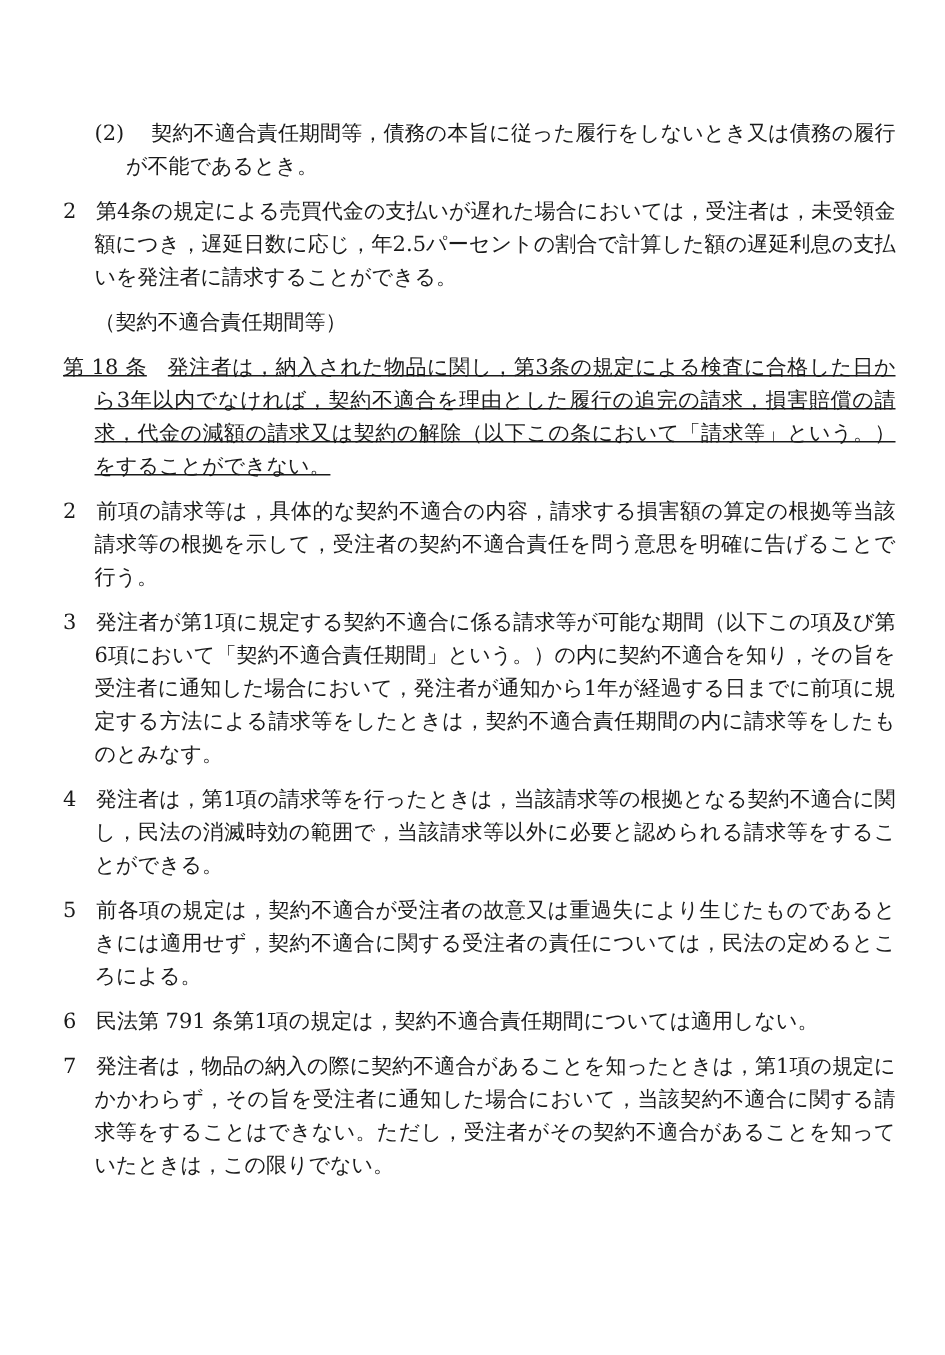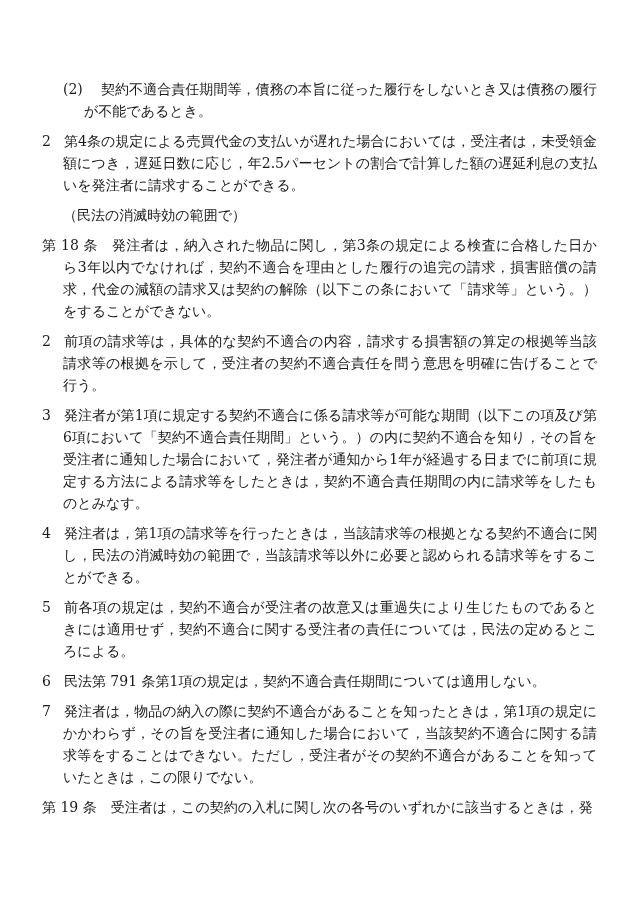--- a/index.html
+++ b/index.html
@@ -19,51 +19,50 @@
     overflow: hidden;
   }
   .block {
     margin: 0 0 8px 0;
     overflow-wrap: anywhere;
     line-break: strict;
   }
   
   .t-num  { padding-left: 21px; text-indent: -21px; }
   
-  .t-art  { padding-left: 21px; text-indent: -21px; }
+  .t-art  { padding-left: 21px; text-indent: -21px; text-decoration: underline; }
   
   .t-item { padding-left: 42px; text-indent: -21px; }
   
   .t-head { padding-left: 21px; }
   .t-num  .lbl { margin-right: 13px; }
   .t-art  .lbl { margin-right: 14px; }
   .t-item .lbl { margin-right: 18px; }
   .lbl { white-space: nowrap; }
 </style>
 </head>
 <body>
 
 <div class="page">
 
   <p class="block t-item"><span class="lbl">(2)</span><span>契約不適合責任期間等，債務の本旨に従った履行をしないとき又は債務の履行が不能であるとき。</span></p>
 
   <p class="block t-num"><span class="lbl">2</span><span>第4条の規定による売買代金の支払いが遅れた場合においては，受注者は，未受領金額につき，遅延日数に応じ，年2.5パーセントの割合で計算した額の遅延利息の支払いを発注者に請求することができる。</span></p>
 
-  <p class="block t-head"><span>（民法の消滅時効の範囲で）</span></p>
+  <p class="block t-head"><span>（契約不適合責任期間等）</span></p>
 
   <p class="block t-art"><span class="lbl">第 18 条</span><span>発注者は，納入された物品に関し，第3条の規定による検査に合格した日から3年以内でなければ，契約不適合を理由とした履行の追完の請求，損害賠償の請求，代金の減額の請求又は契約の解除（以下この条において「請求等」という。）をすることができない。</span></p>
 
   <p class="block t-num"><span class="lbl">2</span><span>前項の請求等は，具体的な契約不適合の内容，請求する損害額の算定の根拠等当該請求等の根拠を示して，受注者の契約不適合責任を問う意思を明確に告げることで行う。</span></p>
 
   <p class="block t-num"><span class="lbl">3</span><span>発注者が第1項に規定する契約不適合に係る請求等が可能な期間（以下この項及び第6項において「契約不適合責任期間」という。）の内に契約不適合を知り，その旨を受注者に通知した場合において，発注者が通知から1年が経過する日までに前項に規定する方法による請求等をしたときは，契約不適合責任期間の内に請求等をしたものとみなす。</span></p>
 
   <p class="block t-num"><span class="lbl">4</span><span>発注者は，第1項の請求等を行ったときは，当該請求等の根拠となる契約不適合に関し，民法の消滅時効の範囲で，当該請求等以外に必要と認められる請求等をすることができる。</span></p>
 
   <p class="block t-num"><span class="lbl">5</span><span>前各項の規定は，契約不適合が受注者の故意又は重過失により生じたものであるときには適用せず，契約不適合に関する受注者の責任については，民法の定めるところによる。</span></p>
 
   <p class="block t-num"><span class="lbl">6</span><span>民法第 791 条第1項の規定は，契約不適合責任期間については適用しない。</span></p>
 
   <p class="block t-num"><span class="lbl">7</span><span>発注者は，物品の納入の際に契約不適合があることを知ったときは，第1項の規定にかかわらず，その旨を受注者に通知した場合において，当該契約不適合に関する請求等をすることはできない。ただし，受注者がその契約不適合があることを知っていたときは，この限りでない。</span></p>
 
 
-  <p class="block t-art"><span class="lbl">第 19 条</span><span>受注者は，この契約の入札に関し次の各号のいずれかに該当するときは，発</span></p>
 
 </div>
 
 </body></html>

